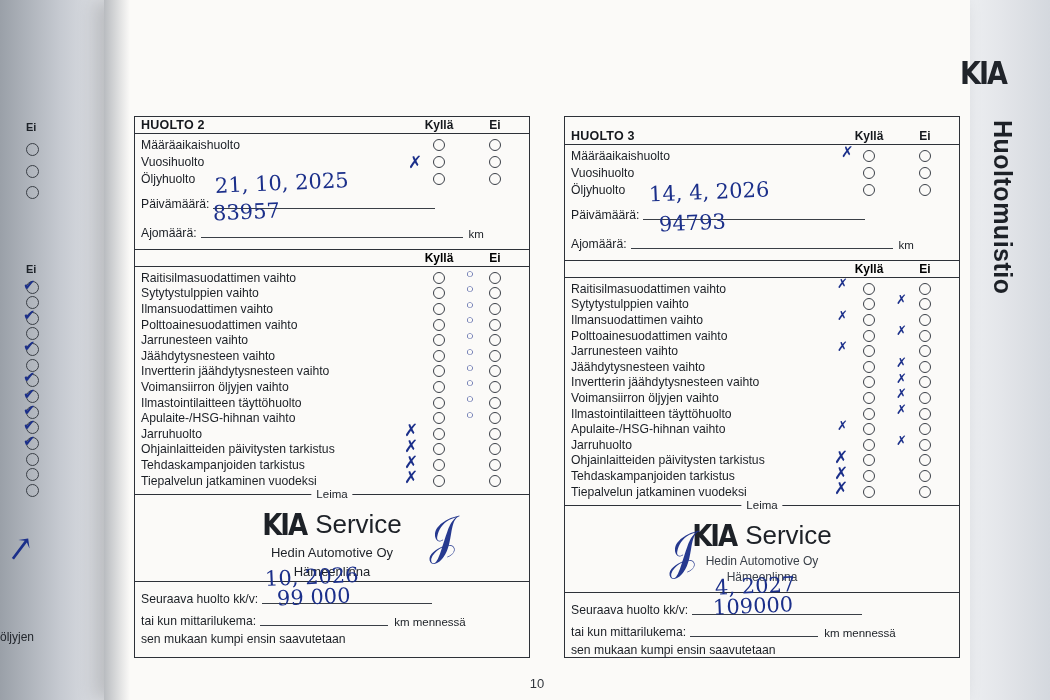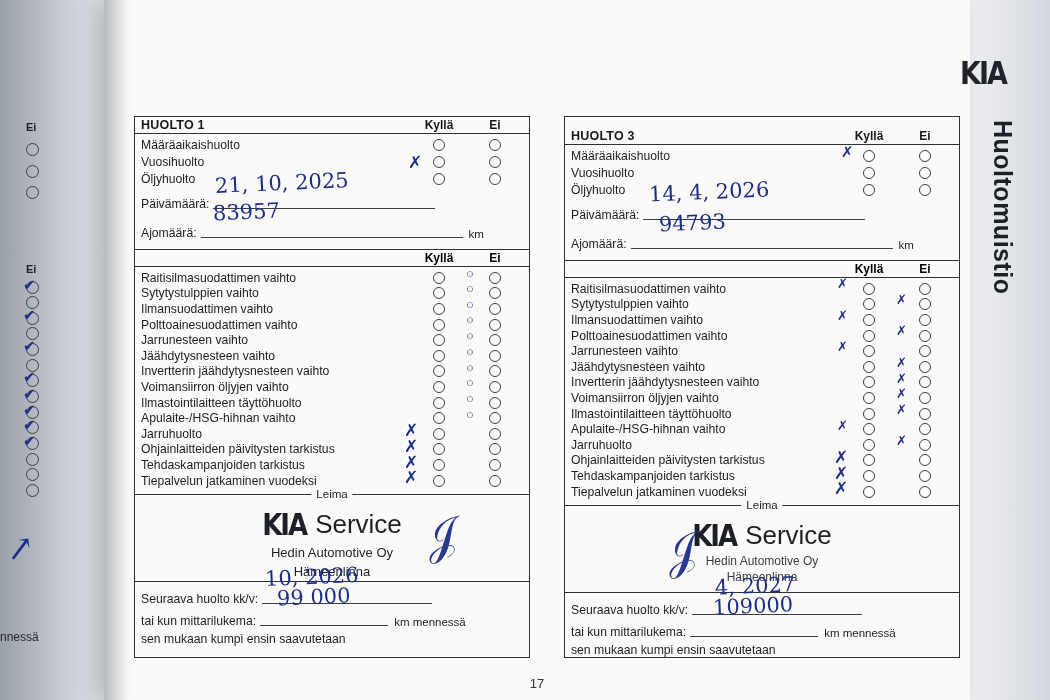--- a/index.html
+++ b/index.html
@@ -103,32 +103,32 @@
   <div class="lp-mark" style="left:23px;top:276px">✔</div>
   <div class="lp-mark" style="left:23px;top:306px">✔</div>
   <div class="lp-mark" style="left:23px;top:337px">✔</div>
   <div class="lp-mark" style="left:23px;top:368px">✔</div>
   <div class="lp-mark" style="left:23px;top:385px">✔</div>
   <div class="lp-mark" style="left:23px;top:401px">✔</div>
   <div class="lp-mark" style="left:23px;top:416px">✔</div>
   <div class="lp-mark" style="left:23px;top:432px">✔</div>
 
   <div class="lp-scribble" style="left:6px;top:528px">↗</div>
-  <div class="lp-text" style="left:0;top:630px">nnessä</div>
+  <div class="lp-text" style="left:0;top:630px">öljyjen</div>
 </div>
 
 <div class="page">
 
   <div class="kia-top" style="left:856px;top:58px">KIA</div>
-  <div class="pagenum">17</div>
+  <div class="pagenum">10</div>
 
   <div class="card" style="left:30px;top:116px;width:394px;height:540px;">
 
     <div class="hdr">
-      <span class="title">HUOLTO 1</span>
+      <span class="title">HUOLTO 2</span>
       <span class="colh">Kyllä</span>
       <span class="colh">Ei</span>
     </div>
 
     <div style="padding-top:2px;">
       <div class="itm" style="height:17px">
         <span class="lab">Määräaikaishuolto</span>
         <span class="cell">
             <i class="circ"></i>
           </span>

